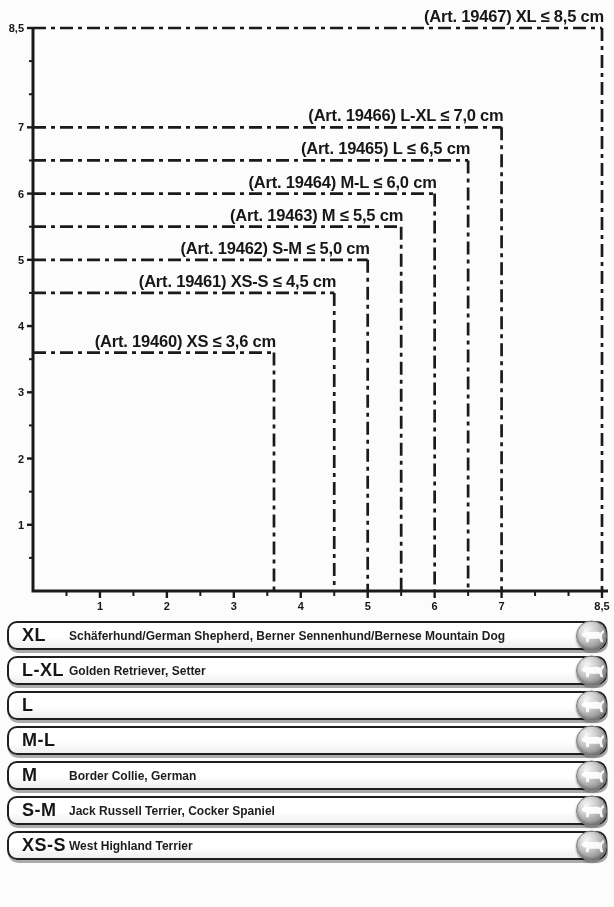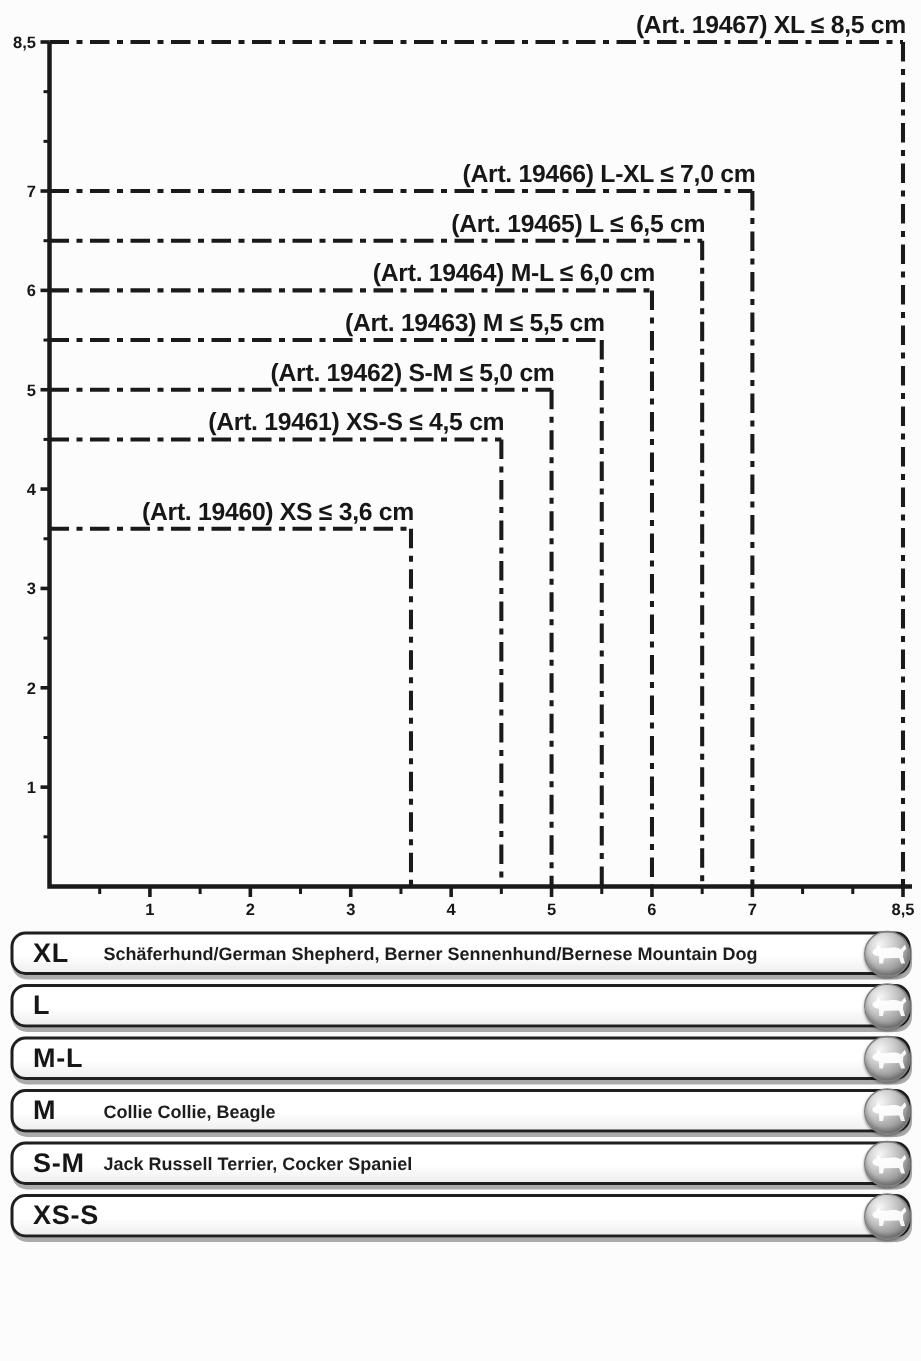--- a/index.html
+++ b/index.html
@@ -183,20 +183,32 @@
       <span class="dog-ball">
         <svg viewBox="0 0 32 22" aria-hidden="true">
           <path fill="#ffffff" fill-opacity="0.92" d="M3.2 9.6 C3.2 7.9 4.6 6.6 6.3 6.4 L7.6 3.2 L10.4 6.2 L16.5 6.0
                C20.5 5.3 24.6 5.5 26.5 7.1 L29.9 3.4 L31.0 6.4 L28.5 9.3
                L28.3 13.1 L30.0 18.8 L26.8 18.8 L25.1 14.3 L12.7 14.5
                L11.9 18.8 L8.8 18.8 L8.6 12.9 C5.8 12.7 3.2 11.5 3.2 9.6 Z"></path>
         </svg>
       </span>
     </div>
 
+    <div class="size-row">
+      <span class="size-label">L-XL</span>
+      <span class="breeds">Golden Retriever, Setter</span>
+      <span class="dog-ball">
+        <svg viewBox="0 0 32 22" aria-hidden="true">
+          <path fill="#ffffff" fill-opacity="0.92" d="M3.2 9.6 C3.2 7.9 4.6 6.6 6.3 6.4 L7.6 3.2 L10.4 6.2 L16.5 6.0
+               C20.5 5.3 24.6 5.5 26.5 7.1 L29.9 3.4 L31.0 6.4 L28.5 9.3
+               L28.3 13.1 L30.0 18.8 L26.8 18.8 L25.1 14.3 L12.7 14.5
+               L11.9 18.8 L8.8 18.8 L8.6 12.9 C5.8 12.7 3.2 11.5 3.2 9.6 Z"></path>
+        </svg>
+      </span>
+    </div>
 
     <div class="size-row">
       <span class="size-label">L</span>
       <span class="dog-ball">
         <svg viewBox="0 0 32 22" aria-hidden="true">
           <path fill="#ffffff" fill-opacity="0.92" d="M3.2 9.6 C3.2 7.9 4.6 6.6 6.3 6.4 L7.6 3.2 L10.4 6.2 L16.5 6.0
                C20.5 5.3 24.6 5.5 26.5 7.1 L29.9 3.4 L31.0 6.4 L28.5 9.3
                L28.3 13.1 L30.0 18.8 L26.8 18.8 L25.1 14.3 L12.7 14.5
                L11.9 18.8 L8.8 18.8 L8.6 12.9 C5.8 12.7 3.2 11.5 3.2 9.6 Z"></path>
         </svg>
@@ -210,21 +222,21 @@
           <path fill="#ffffff" fill-opacity="0.92" d="M3.2 9.6 C3.2 7.9 4.6 6.6 6.3 6.4 L7.6 3.2 L10.4 6.2 L16.5 6.0
                C20.5 5.3 24.6 5.5 26.5 7.1 L29.9 3.4 L31.0 6.4 L28.5 9.3
                L28.3 13.1 L30.0 18.8 L26.8 18.8 L25.1 14.3 L12.7 14.5
                L11.9 18.8 L8.8 18.8 L8.6 12.9 C5.8 12.7 3.2 11.5 3.2 9.6 Z"></path>
         </svg>
       </span>
     </div>
 
     <div class="size-row">
       <span class="size-label">M</span>
-      <span class="breeds">Collie Collie, Beagle</span>
+      <span class="breeds">Border Collie, German</span>
       <span class="dog-ball">
         <svg viewBox="0 0 32 22" aria-hidden="true">
           <path fill="#ffffff" fill-opacity="0.92" d="M3.2 9.6 C3.2 7.9 4.6 6.6 6.3 6.4 L7.6 3.2 L10.4 6.2 L16.5 6.0
                C20.5 5.3 24.6 5.5 26.5 7.1 L29.9 3.4 L31.0 6.4 L28.5 9.3
                L28.3 13.1 L30.0 18.8 L26.8 18.8 L25.1 14.3 L12.7 14.5
                L11.9 18.8 L8.8 18.8 L8.6 12.9 C5.8 12.7 3.2 11.5 3.2 9.6 Z"></path>
         </svg>
       </span>
     </div>
 
@@ -236,20 +248,21 @@
           <path fill="#ffffff" fill-opacity="0.92" d="M3.2 9.6 C3.2 7.9 4.6 6.6 6.3 6.4 L7.6 3.2 L10.4 6.2 L16.5 6.0
                C20.5 5.3 24.6 5.5 26.5 7.1 L29.9 3.4 L31.0 6.4 L28.5 9.3
                L28.3 13.1 L30.0 18.8 L26.8 18.8 L25.1 14.3 L12.7 14.5
                L11.9 18.8 L8.8 18.8 L8.6 12.9 C5.8 12.7 3.2 11.5 3.2 9.6 Z"></path>
         </svg>
       </span>
     </div>
 
     <div class="size-row">
       <span class="size-label">XS-S</span>
+      <span class="breeds">West Highland Terrier</span>
       <span class="dog-ball">
         <svg viewBox="0 0 32 22" aria-hidden="true">
           <path fill="#ffffff" fill-opacity="0.92" d="M3.2 9.6 C3.2 7.9 4.6 6.6 6.3 6.4 L7.6 3.2 L10.4 6.2 L16.5 6.0
                C20.5 5.3 24.6 5.5 26.5 7.1 L29.9 3.4 L31.0 6.4 L28.5 9.3
                L28.3 13.1 L30.0 18.8 L26.8 18.8 L25.1 14.3 L12.7 14.5
                L11.9 18.8 L8.8 18.8 L8.6 12.9 C5.8 12.7 3.2 11.5 3.2 9.6 Z"></path>
         </svg>
       </span>
     </div>
 

